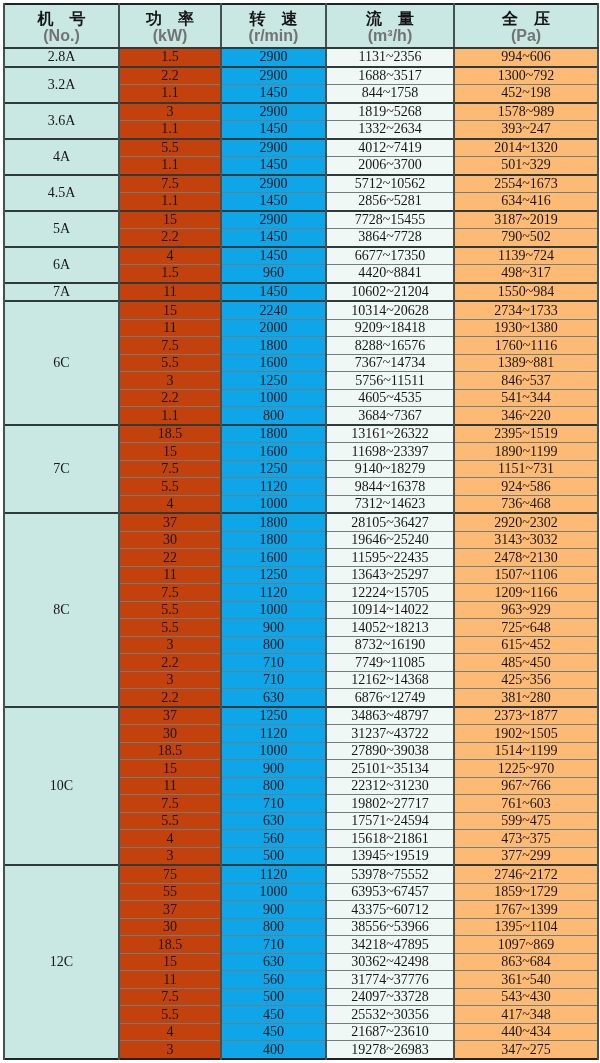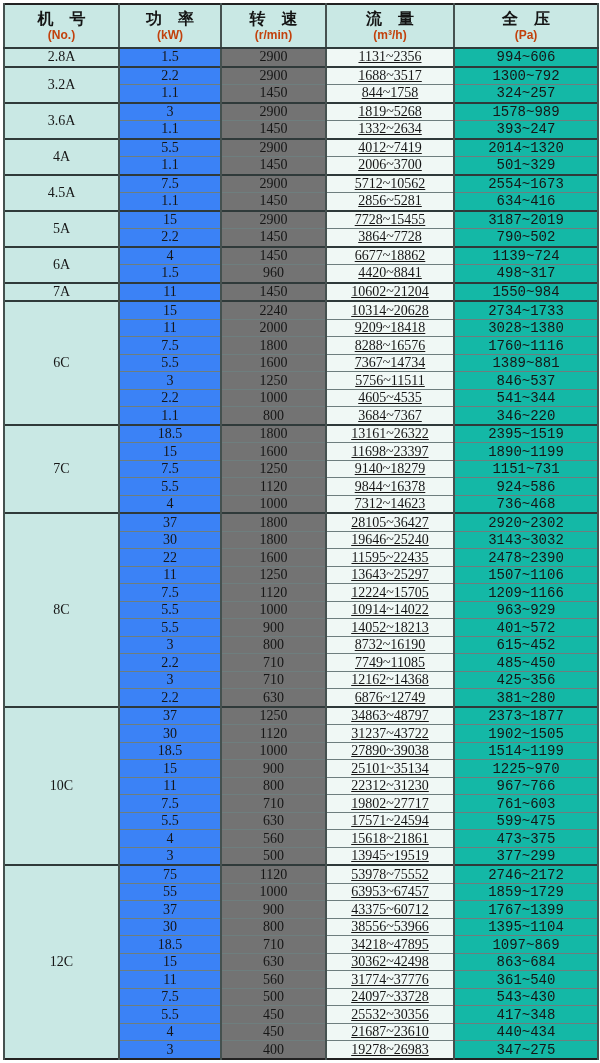--- a/index.html
+++ b/index.html
@@ -48,35 +48,35 @@
     background: #c9e8e4;
     border-bottom: 2px solid #2f3a3a;
   }
   .h-title {
     font-size: 16px;
     font-weight: bold;
     line-height: 18px;
     color: #141414;
   }
   .h-unit {
-    font-size: 12px;
+    font-size: 16px;
     font-weight: bold;
     line-height: 15px;
-    color: #c2410c;
+    color: #737373;
   }
   tbody td {
     font-family: "Liberation Serif", serif;
     font-size: 14px;
     color: #161616;
   }
   td.model   { background: #c9e8e4; }
-  td.c-power { background: #3b82f6; }
-  td.c-speed { background: #737373; }
-  td.c-flow  { background: #f0f8f5; text-decoration: underline; }
-  td.c-press { background: #14b8a6; font-family: Liberation Mono, monospace; }
+  td.c-power { background: #c2410c; }
+  td.c-speed { background: #0ea5e9; }
+  td.c-flow  { background: #f0f8f5; }
+  td.c-press { background: #fdba74; }
   tr.group-start td { border-top: 2px solid #2f3a3a; }
 </style>
 </head>
 <body>
 
 <div class="page">
   <table class="spec">
     <colgroup>
       <col class="c1">
         <col class="c2">
@@ -120,21 +120,21 @@
           <td class="model" rowspan="2">3.2A</td>
           <td class="c-power">2.2</td>
           <td class="c-speed">2900</td>
           <td class="c-flow">1688~3517</td>
           <td class="c-press">1300~792</td>
         </tr>
         <tr>
           <td class="c-power">1.1</td>
           <td class="c-speed">1450</td>
           <td class="c-flow">844~1758</td>
-          <td class="c-press">324~257</td>
+          <td class="c-press">452~198</td>
         </tr>
         <tr class="group-start">
           <td class="model" rowspan="2">3.6A</td>
           <td class="c-power">3</td>
           <td class="c-speed">2900</td>
           <td class="c-flow">1819~5268</td>
           <td class="c-press">1578~989</td>
         </tr>
         <tr>
           <td class="c-power">1.1</td>
@@ -178,21 +178,21 @@
         <tr>
           <td class="c-power">2.2</td>
           <td class="c-speed">1450</td>
           <td class="c-flow">3864~7728</td>
           <td class="c-press">790~502</td>
         </tr>
         <tr class="group-start">
           <td class="model" rowspan="2">6A</td>
           <td class="c-power">4</td>
           <td class="c-speed">1450</td>
-          <td class="c-flow">6677~18862</td>
+          <td class="c-flow">6677~17350</td>
           <td class="c-press">1139~724</td>
         </tr>
         <tr>
           <td class="c-power">1.5</td>
           <td class="c-speed">960</td>
           <td class="c-flow">4420~8841</td>
           <td class="c-press">498~317</td>
         </tr>
         <tr class="group-start">
           <td class="model" rowspan="1">7A</td>
@@ -205,21 +205,21 @@
           <td class="model" rowspan="7">6C</td>
           <td class="c-power">15</td>
           <td class="c-speed">2240</td>
           <td class="c-flow">10314~20628</td>
           <td class="c-press">2734~1733</td>
         </tr>
         <tr>
           <td class="c-power">11</td>
           <td class="c-speed">2000</td>
           <td class="c-flow">9209~18418</td>
-          <td class="c-press">3028~1380</td>
+          <td class="c-press">1930~1380</td>
         </tr>
         <tr>
           <td class="c-power">7.5</td>
           <td class="c-speed">1800</td>
           <td class="c-flow">8288~16576</td>
           <td class="c-press">1760~1116</td>
         </tr>
         <tr>
           <td class="c-power">5.5</td>
           <td class="c-speed">1600</td>
@@ -285,21 +285,21 @@
         <tr>
           <td class="c-power">30</td>
           <td class="c-speed">1800</td>
           <td class="c-flow">19646~25240</td>
           <td class="c-press">3143~3032</td>
         </tr>
         <tr>
           <td class="c-power">22</td>
           <td class="c-speed">1600</td>
           <td class="c-flow">11595~22435</td>
-          <td class="c-press">2478~2390</td>
+          <td class="c-press">2478~2130</td>
         </tr>
         <tr>
           <td class="c-power">11</td>
           <td class="c-speed">1250</td>
           <td class="c-flow">13643~25297</td>
           <td class="c-press">1507~1106</td>
         </tr>
         <tr>
           <td class="c-power">7.5</td>
           <td class="c-speed">1120</td>
@@ -309,21 +309,21 @@
         <tr>
           <td class="c-power">5.5</td>
           <td class="c-speed">1000</td>
           <td class="c-flow">10914~14022</td>
           <td class="c-press">963~929</td>
         </tr>
         <tr>
           <td class="c-power">5.5</td>
           <td class="c-speed">900</td>
           <td class="c-flow">14052~18213</td>
-          <td class="c-press">401~572</td>
+          <td class="c-press">725~648</td>
         </tr>
         <tr>
           <td class="c-power">3</td>
           <td class="c-speed">800</td>
           <td class="c-flow">8732~16190</td>
           <td class="c-press">615~452</td>
         </tr>
         <tr>
           <td class="c-power">2.2</td>
           <td class="c-speed">710</td>

